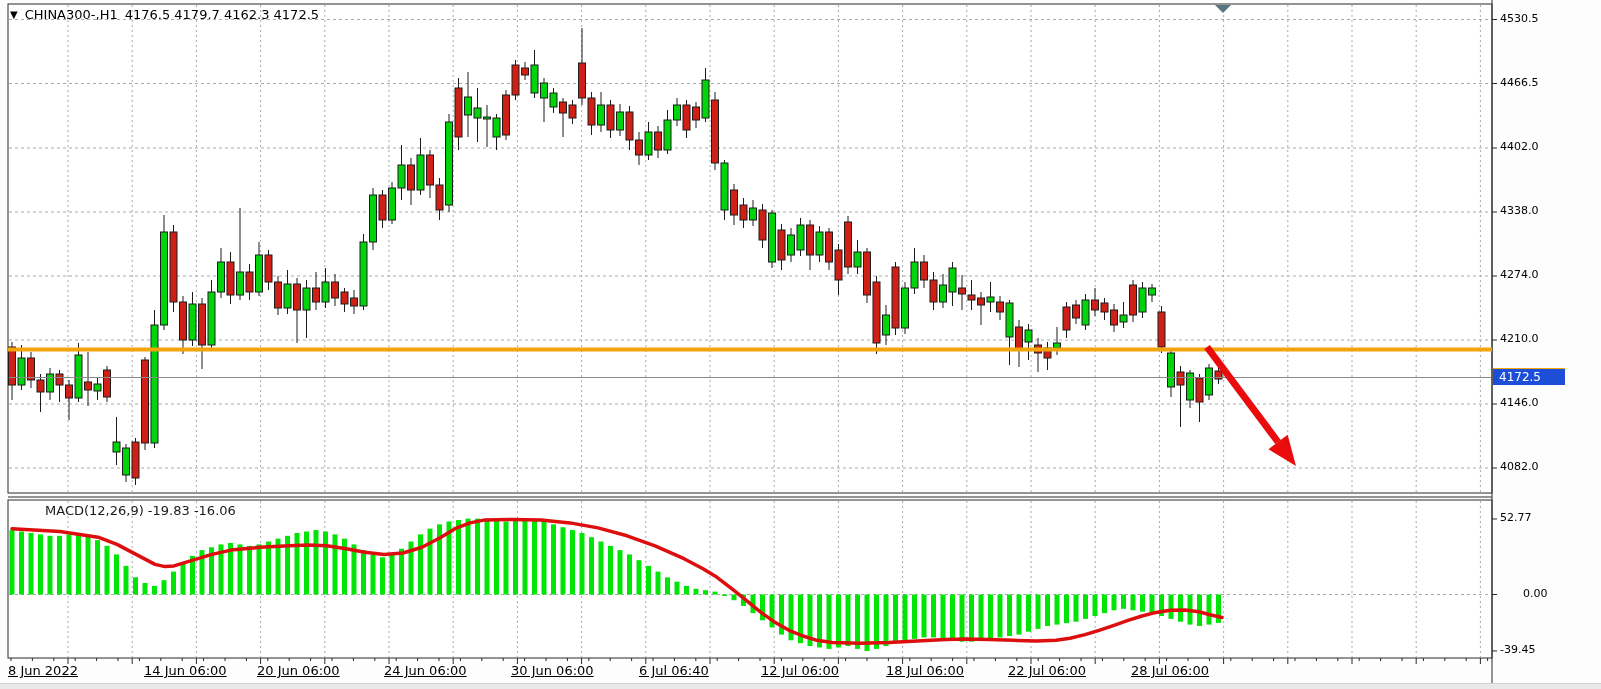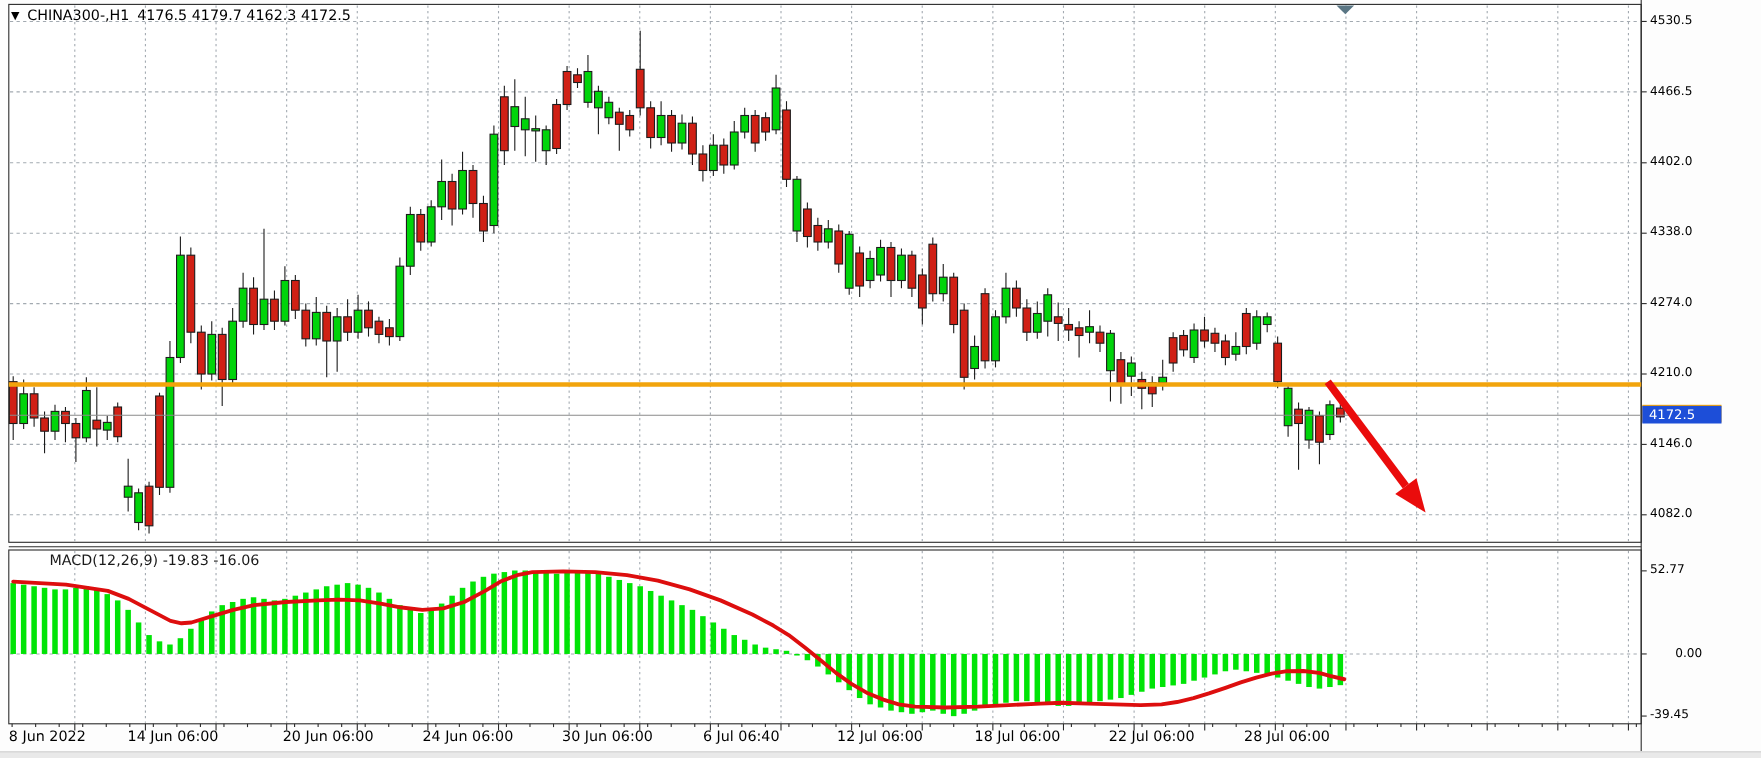--- a/index.html
+++ b/index.html
@@ -3,21 +3,21 @@
 <meta charset="utf-8">
 <style>
   html,body{margin:0;padding:0;background:#fdfdfd;font-family:"DejaVu Sans",sans-serif;}
   .screen{position:relative;width:1601px;height:689px;background:#fdfdfd;overflow:hidden;}
   #chart-svg{position:absolute;left:0;top:0;}
   .title-bar{position:absolute;left:10px;top:7px;font-size:13px;color:#000;display:flex;align-items:center;gap:7px;}
   .dd-icon{font-size:10px;color:#000;line-height:1;cursor:pointer;}
   .title-text{white-space:nowrap;}
   .macd-label{position:absolute;left:13px;top:503px;font-size:13px;color:#1a1a1a;white-space:nowrap;margin-left:32px;}
   .axis-label{position:absolute;font-size:11px;color:#000;white-space:nowrap;}
-  .time-label{position:absolute;top:663px;font-size:13px;color:#000;white-space:nowrap;}
+  .time-label{position:absolute;top:663px;font-size:13px;color:#000;white-space:nowrap;text-decoration:underline;}
   .badge{position:absolute;left:1493px;width:72px;height:16px;font-size:12px;line-height:16px;color:#fff;padding-left:6px;box-sizing:border-box;}
   .badge.orange{top:340px;background:#f2a40c;margin-top:28px;}
   .badge.black{top:369px;background:#1d4ed8;}
   .bottom-strip{position:absolute;left:0;top:683px;width:1601px;height:6px;background:#e9e9e9;border-top:1px solid #d0d0d0;}
 </style>
 </head>
 <body>
 
 <div class="screen">
   <svg id="chart-svg" width="1601" height="689">
@@ -594,21 +594,21 @@
       <div class="axis-label" style="left: 1500px; top: 396px;">4146.0</div>
       <div class="axis-label" style="left: 1500px; top: 460px; text-align: center;">4082.0</div>
     </div>
   <div id="macd-axis-labels">
       <div class="axis-label" style="left: 1500px; top: 510.97px;">52.77</div>
       <div class="axis-label" style="left: 1500px; top: 586.5px; margin-left: 23px;">0.00</div>
       <div class="axis-label" style="left: 1500px; top: 642.965px;">-39.45</div>
     </div>
   <div id="time-labels">
       <div class="time-label" style="left: 8px;">8 Jun 2022</div>
-      <div class="time-label" style="left: 116px;">14 Jun 06:00</div>
+      <div class="time-label" style="left: 144px;">14 Jun 06:00</div>
       <div class="time-label" style="left: 257px;">20 Jun 06:00</div>
       <div class="time-label" style="left: 384px;">24 Jun 06:00</div>
       <div class="time-label" style="left: 511px;">30 Jun 06:00</div>
       <div class="time-label" style="left: 639px;">6 Jul 06:40</div>
       <div class="time-label" style="left: 761px;">12 Jul 06:00</div>
       <div class="time-label" style="left: 886px;">18 Jul 06:00</div>
       <div class="time-label" style="left: 1008px;">22 Jul 06:00</div>
       <div class="time-label" style="left: 1131px;">28 Jul 06:00</div>
     </div>
 

